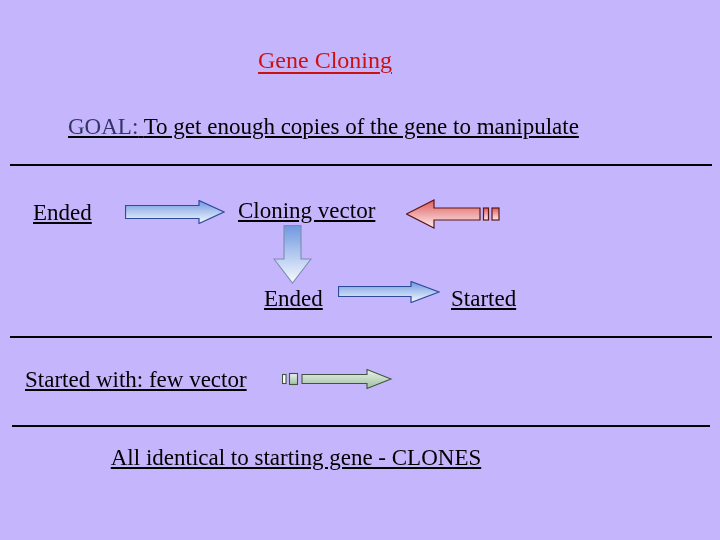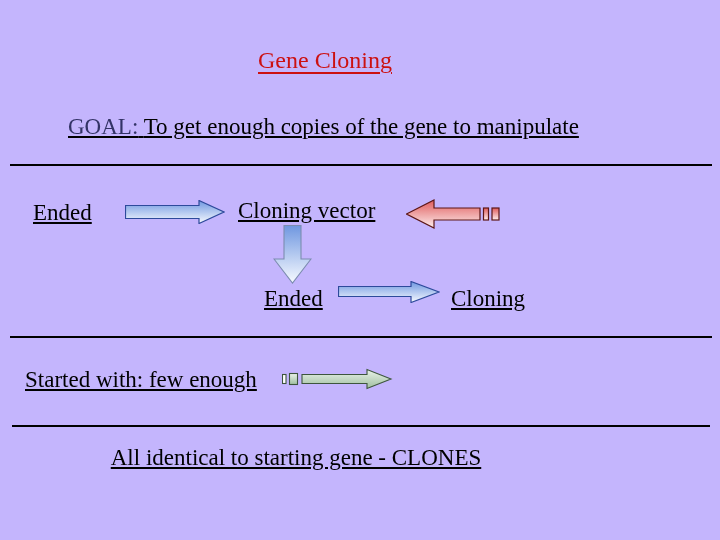--- a/index.html
+++ b/index.html
@@ -86,25 +86,25 @@
   </div>
 
   <div class="abs t" style="top:285px; left:264px;">Ended</div>
 
   <div class="abs" style="top:281px; left:338px;">
     <svg width="102" height="22" viewBox="0 0 102 22">
       <polygon points="0.5,5.5 73,5.5 73,0.5 101,11 73,21.5 73,15.5 0.5,15.5" fill="url(#gradBlue)" stroke-width="1.2" stroke="#2d4a9b"></polygon>
     </svg>
   </div>
 
-  <div class="abs t" style="top:285px; left:451px;">Cloning</div>
+  <div class="abs t" style="top:285px; left:451px;">Started</div>
 
   <div id="line2" class="hline"></div>
 
-  <div class="abs t" style="top:366px; left:25px;">Started with: few enough</div>
+  <div class="abs t" style="top:366px; left:25px;">Started with: few vector</div>
 
   <div class="abs" style="top:368px; left:282px;">
     <svg width="111" height="22" viewBox="0 0 111 22">
       <rect x="0.5" y="6.5" width="3.5" height="9" fill="#ffffff" stroke-width="1.1" stroke="#3d553d"></rect>
       <rect x="7.5" y="5.5" width="8" height="11" fill="url(#gradGreen)" stroke-width="1.1" stroke="#3d553d"></rect>
       <polygon points="20,6.5 85,6.5 85,1.5 109,11 85,20.5 85,15.5 20,15.5" fill="url(#gradGreen)" stroke-width="1.1" stroke="#3d553d"></polygon>
     </svg>
   </div>
 
 

